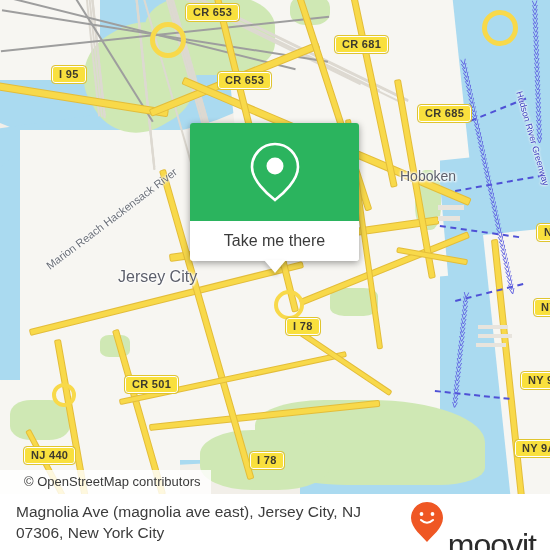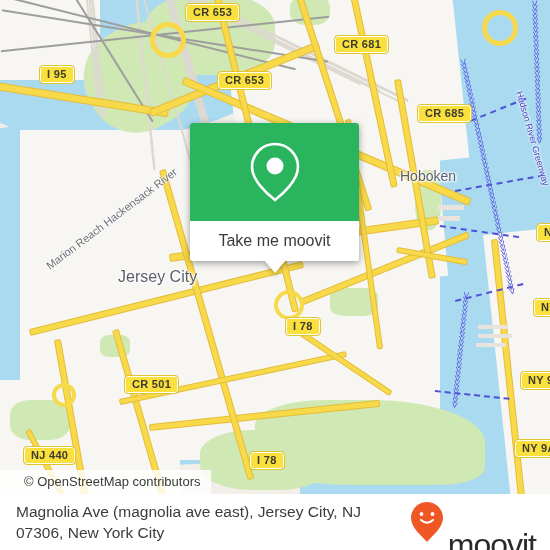--- a/index.html
+++ b/index.html
@@ -171,40 +171,40 @@
 
     <div class="placelabel" style="left:118px;top:268px;">Jersey City</div>
     <div class="placelabel" style="left:400px;top:168px;font-size:14px;text-align:right;">Hoboken</div>
 
     <div class="rotlabel" style="left:44px;top:262px;transform:rotate(-37deg);">Marion Reach Hackensack River</div>
     <div class="rotlabel blue" style="left:524px;top:90px;transform:rotate(74deg);">Hudson River Greenway</div>
 
     <div class="shield" style="left:186px;top:4px;">CR 653</div>
     <div class="shield" style="left:335px;top:36px;">CR 681</div>
     <div class="shield" style="left:218px;top:72px;">CR 653</div>
-    <div class="shield" style="left:40px;top:66px;">I 95</div>
+    <div class="shield" style="left:52px;top:66px;">I 95</div>
     <div class="shield" style="left:370px;top:105px;margin-left:48px;">CR 685</div>
     <div class="shield" style="left:286px;top:318px;">I 78</div>
     <div class="shield" style="left:125px;top:376px;">CR 501</div>
     <div class="shield" style="left:24px;top:419px;margin-top:28px;">NJ 440</div>
     <div class="shield" style="left:250px;top:452px;">I 78</div>
     <div class="shield" style="left:537px;top:224px;">NY</div>
     <div class="shield" style="left:534px;top:299px;">NY</div>
     <div class="shield" style="left:521px;top:372px;">NY 9</div>
     <div class="shield" style="left:515px;top:440px;">NY 9A</div>
 
     <div id="popup">
       <div id="popup-head">
         <svg width="56" height="64" viewBox="0 0 56 64">
           <path d="M28 4 C15.3 4 5 14.3 5 27 C5 40 20 54 28 60 C36 54 51 40 51 27 C51 14.3 40.7 4 28 4 Z" fill="none" stroke="#ffffff" stroke-width="2.6"></path>
           <circle cx="28" cy="26" r="8.5" fill="#ffffff"></circle>
         </svg>
       </div>
       <div id="popup-foot">
-        <span>Take me moovit</span>
+        <span>Take me there</span>
       </div>
       <div id="popup-tail"></div>
     </div>
 
     <div id="attr">© OpenStreetMap contributors</div>
   </div>
 
   <div id="footer">
     <div id="addr">Magnolia Ave (magnolia ave east), Jersey City, NJ 07306, New York City</div>
     <div id="logo">

